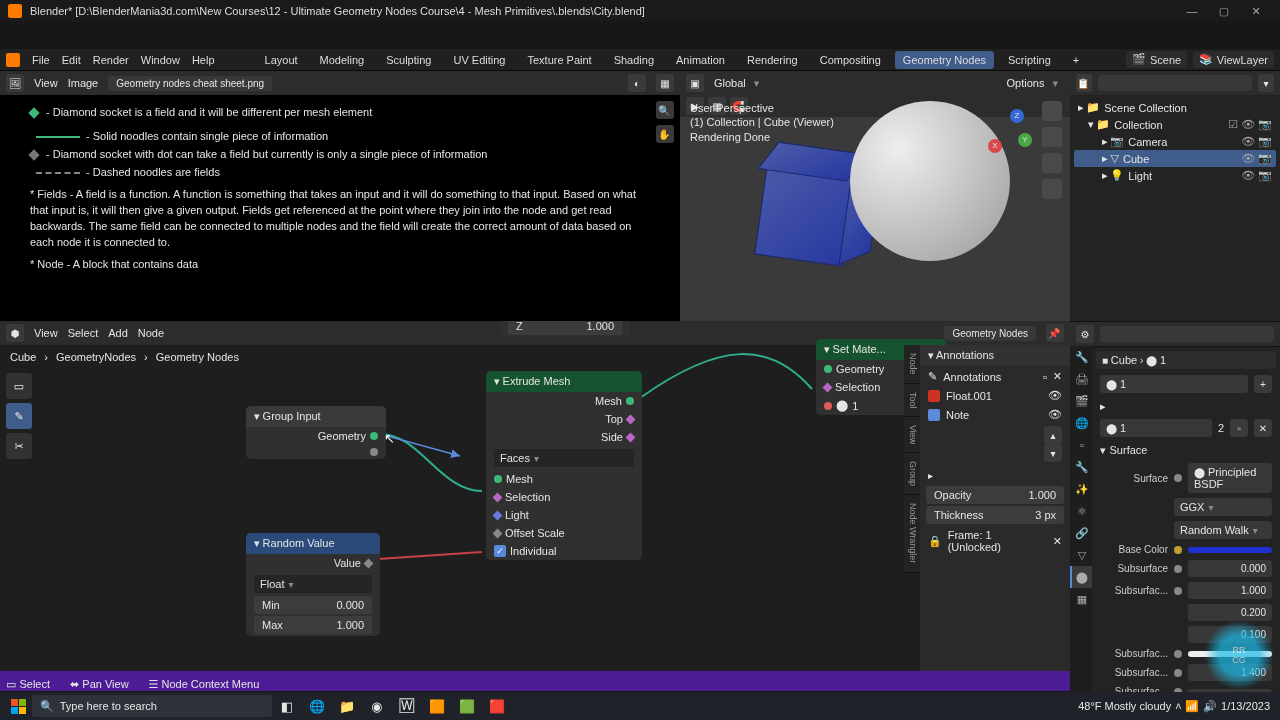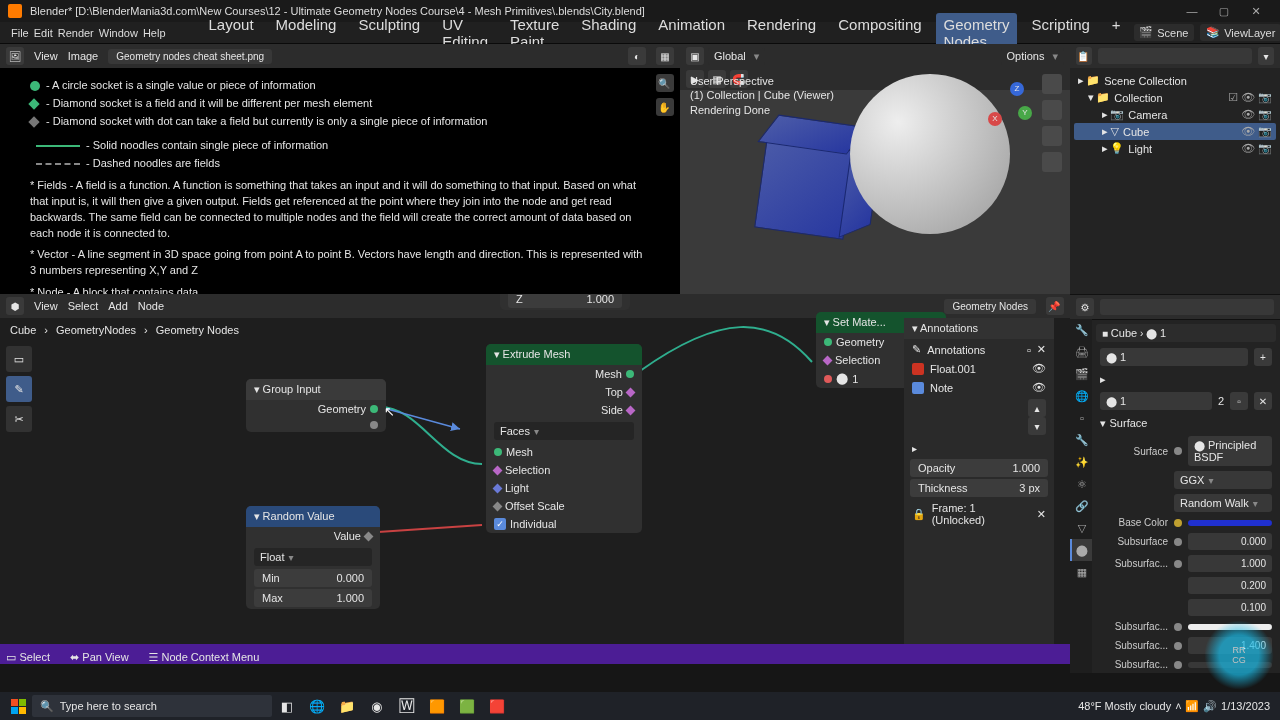--- a/index.html
+++ b/index.html
@@ -5,24 +5,24 @@
 * { margin: 0; padding: 0; box-sizing: border-box; font-family: -apple-system, "Segoe UI", Arial, sans-serif; font-size: 11px; color: #e5e5e5; user-select: none; }
 body { background: #161616; width: 1280px; height: 720px; overflow: hidden; position: relative; }
 
 
 .titlebar { height: 22px; background: #1a1a1a; display: flex; align-items: center; padding: 0 8px; }
 .titlebar .logo { width: 14px; height: 14px; background: #ff7b00; border-radius: 2px; margin-right: 8px; }
 .titlebar .title { flex: 1; color: #ddd; font-size: 11px; }
 .titlebar .winbtn { width: 32px; height: 22px; display: flex; align-items: center; justify-content: center; color: #aaa; }
 
 
-.topmenu { height: 22px; background: #202020; display: flex; align-items: center; padding: 0 6px; gap: 5px; border-bottom: 1px solid #0a0a0a; }
+.topmenu { height: 22px; background: #202020; display: flex; align-items: center; padding: 0 6px; gap: 12px; border-bottom: 1px solid #0a0a0a; margin-top: 27px; }
 .topmenu span { color: #ddd; font-size: 11px; }
 .topmenu .tabs { margin-left: 30px; display: flex; gap: 6px; }
-.topmenu .tab { padding: 3px 8px; color: #ddd; border-radius: 3px; font-size: 15px; }
+.topmenu .tab { padding: 3px 8px; color: #ddd; border-radius: 3px; font-size: 11px; }
 .topmenu .tab.active { background: #3f5c8a; }
 .topmenu .right { margin-left: auto; display: flex; align-items: center; gap: 6px; }
 .pill { background: #2c2c2c; border-radius: 3px; padding: 2px 6px; display: flex; align-items: center; gap: 4px; }
 
 
 .row1 { height: 250px; display: flex; }
 .row2 { height: 350px; display: flex; }
 .statusbar { height: 20px; background: #4c1d95; display: flex; align-items: flex-end; padding: 0 6px; gap: 20px; }
 .taskbar { position: absolute; bottom: 0; left: 0; right: 0; height: 28px; background: #1f2228; display: flex; align-items: center; padding: 0 4px; }
 
@@ -89,21 +89,21 @@
 .node select, .node .sel { width: calc(100% - 16px); margin: 3px 8px; background: #252525; border: none; color: #ddd; padding: 3px 6px; border-radius: 3px; font-size: 10px; }
 .node .numfield { display: flex; justify-content: space-between; background: #3c3c3c; margin: 2px 8px; padding: 3px 8px; border-radius: 3px; font-size: 10px; }
 .sock { width: 8px; height: 8px; border-radius: 50%; background: #3cb878; }
 .sock.diamond { border-radius: 0; transform: rotate(45deg); background: #b967c7; width: 7px; height: 7px; }
 .sock.red { background: #e05a5a; }
 .sock.grey { background: #888; }
 .checkbox { width: 12px; height: 12px; background: #5a8adc; border-radius: 2px; display: inline-flex; align-items: center; justify-content: center; font-size: 9px; color: #fff; }
 svg.wire { position: absolute; top: 0; left: 0; pointer-events: none; }
 
 
-.npanel { position: absolute; right: 16px; top: 24px; bottom: 0; width: 150px; background: #2a2a2a; }
+.npanel { position: absolute; right: 0; top: 24px; bottom: 0; width: 150px; background: #2a2a2a; }
 .npanel .sec { background: #323232; margin-bottom: 1px; padding: 4px 8px; font-size: 10px; }
 .npanel .entry { display: flex; align-items: center; padding: 3px 8px; gap: 6px; font-size: 10px; }
 .npanel .entry .sq { width: 12px; height: 12px; background: #c32; border-radius: 2px; }
 .npanel .num { background: #3c3c3c; padding: 3px 8px; display: flex; justify-content: space-between; margin: 2px 6px; border-radius: 3px; font-size: 10px; }
 .vtabs-r { position: absolute; right: 150px; top: 24px; width: 16px; display: flex; flex-direction: column; }
 .vtabs-r div { writing-mode: vertical-rl; padding: 8px 2px; font-size: 9px; background: #232323; color: #999; border-bottom: 1px solid #111; }
 
 
 .taskbar .start { width: 28px; height: 28px; display: flex; align-items: center; justify-content: center; }
 .taskbar .search { flex: 0 0 240px; height: 22px; background: #2e323a; border-radius: 2px; display: flex; align-items: center; padding: 0 8px; gap: 6px; color: #aaa; font-size: 11px; }
@@ -167,27 +167,25 @@
     <div class="hdr">
       <span class="iconbtn">🖼</span>
       <span>View</span>
       <span>Image</span>
       <span class="name">Geometry nodes cheat sheet.png</span>
       <span style="flex:1"></span>
       <span class="iconbtn">◐</span>
       <span class="iconbtn">▦</span>
     </div>
     <div class="content">
-      <p><span class="circle-sock"></span><span>- A circle socket is a single value or piece of information</span></p>
       <p><span class="diamond-sock"></span><span>- Diamond socket is a field and it will be different per mesh element</span></p>
+      <p style="margin-top:8px"><span class="noodle-solid"></span><span>- Solid noodles contain single piece of information</span></p>
       <p><span class="diamond-dot"></span><span>- Diamond socket with dot can take a field but currently is only a single piece of information</span></p>
-      <p style="margin-top:8px"><span class="noodle-solid"></span><span>- Solid noodles contain single piece of information</span></p>
       <p><span class="noodle-dash"></span><span>- Dashed noodles are fields</span></p>
       <p style="margin-top:6px">* Fields - A field is a function. A function is something that takes an input and it will do something to that input. Based on what that input is, it will then give a given output. Fields get referenced at the point where they join into the node and get read backwards. The same field can be connected to multiple nodes and the field will create the correct amount of data based on each node it is connected to.</p>
-      <p style="margin-top:6px">* Vector - A line segment in 3D space going from point A to point B. Vectors have length and direction. This is represented with 3 numbers representing X,Y and Z</p>
       <p style="margin-top:6px">* Node - A block that contains data</p>
     </div>
     <div style="position:absolute;top:30px;right:6px;display:flex;flex-direction:column;gap:6px">
       <div class="iconbtn">🔍</div>
       <div class="iconbtn">✋</div>
     </div>
   </div>
 
   <div class="viewport">
     <div class="vphdr">

